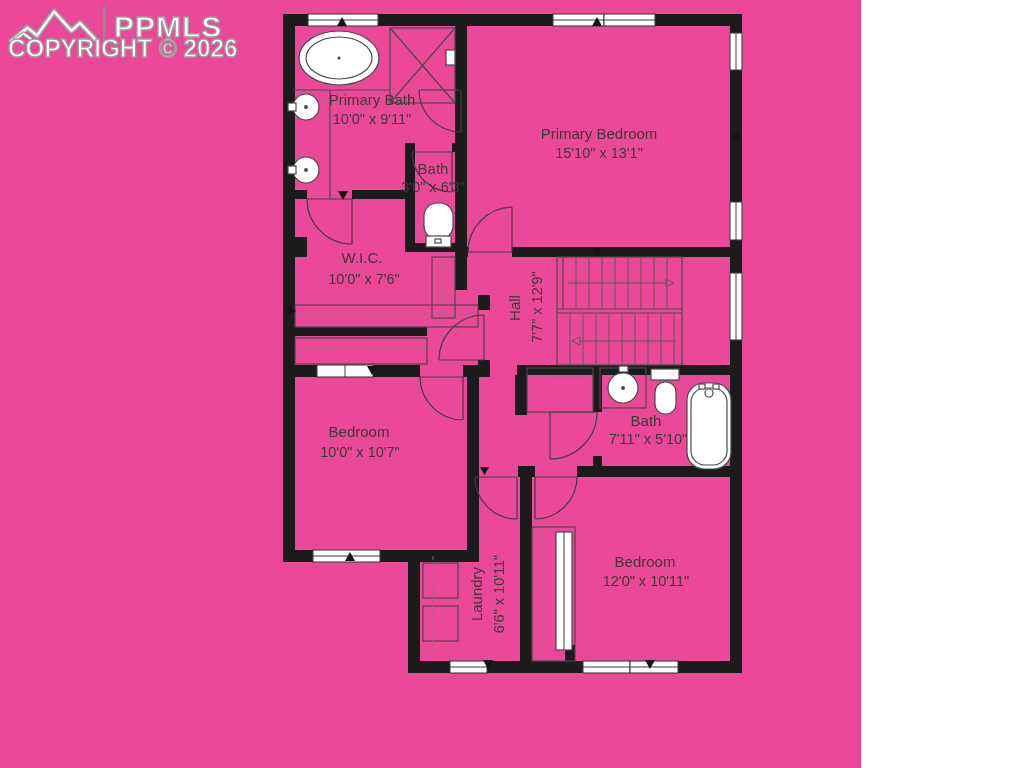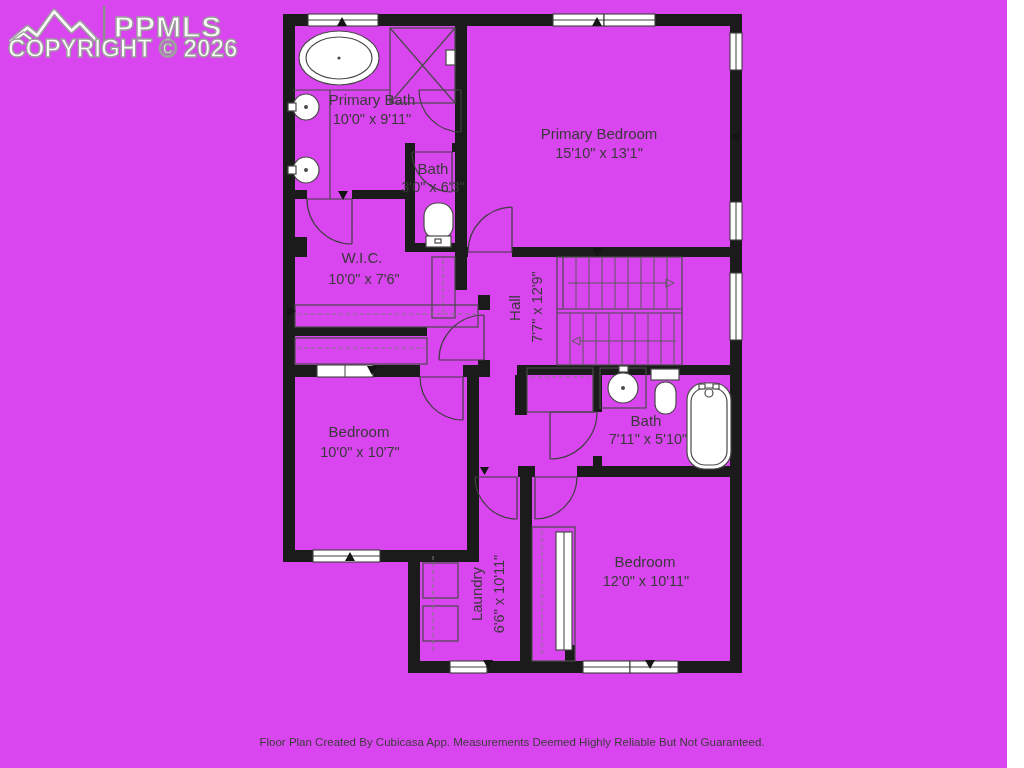--- a/index.html
+++ b/index.html
@@ -1,16 +1,16 @@
 <!DOCTYPE html>
 <html><head>
 <meta charset="utf-8">
 <style>
   html,body{margin:0;padding:0;background:#fff;}
-  #stage{position:relative;width:1007px;height:768px;background:#d946ef;overflow:hidden;
+  #stage{position:relative;width:861px;height:768px;background:#ec4899;overflow:hidden;
          font-family:"Liberation Sans",sans-serif;}
   svg{position:absolute;left:0;top:0;}
   .wall{fill:#1b1b1b;}
   .thin{stroke:#4a4a4a;stroke-width:1.2;fill:none;}
   .fix{stroke:#4a4a4a;stroke-width:1.2;fill:#fff;}
   .door{stroke:#3f3f3f;stroke-width:1.2;fill:none;}
   .winr{fill:#fff;stroke:#3f3f3f;stroke-width:1.1;}
   .winl{stroke:#3f3f3f;stroke-width:1;}
   .dash{stroke:#7a7a7a;stroke-width:1;stroke-dasharray:4 3;fill:none;}
   .tread{stroke:#5a5a5a;stroke-width:1;}
@@ -243,14 +243,13 @@
       <text class="dim anch" x="360" y="457">10'0" x 10'7"</text>
       <text class="lbl anch" x="646" y="426">Bath</text>
       <text class="dim anch" x="648" y="444">7'11" x 5'10"</text>
       <text class="lbl anch" x="477" y="599" transform="rotate(-90 477 594)">Laundry</text>
       <text class="dim anch" x="499" y="599" transform="rotate(-90 499 594)">6'6" x 10'11"</text>
       <text class="lbl anch" x="645" y="567">Bedroom</text>
       <text class="dim anch" x="646" y="586">12'0" x 10'11"</text>
     </g>
   </svg>
 
-  <div id="footer">Floor Plan Created By Cubicasa App. Measurements Deemed Highly Reliable But Not Guaranteed.</div>
 </div>
 
 </body></html>

